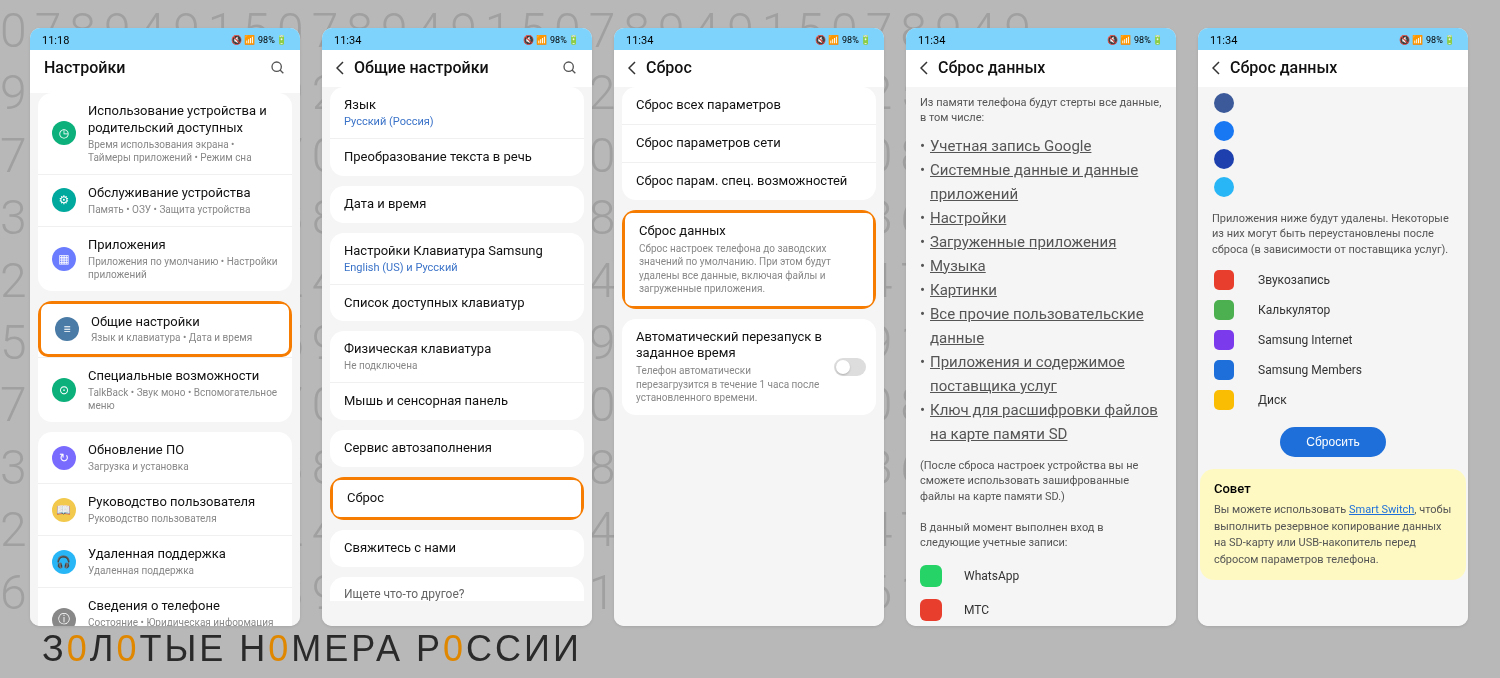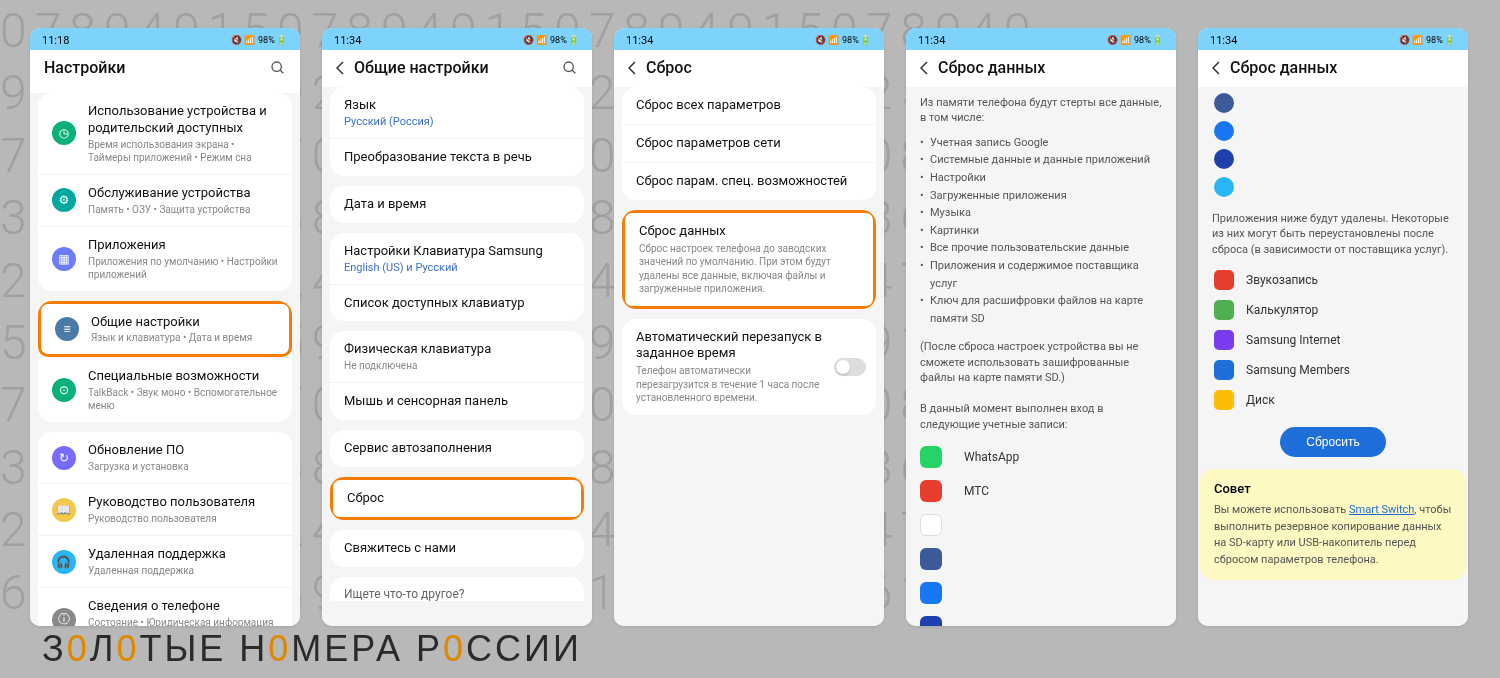--- a/index.html
+++ b/index.html
@@ -114,40 +114,40 @@
     width: 14px;
     height: 14px;
     background: #fff;
     border-radius: 50%;
     top: 2px;
     left: 2px;
     box-shadow: 0 1px 2px rgba(0,0,0,0.2);
   }
   .intro-text { font-size: 11px; color: #555; padding: 8px 12px; line-height: 1.4; }
   .bullet-list { padding: 0 12px 8px 22px; }
-  .bullet { font-size: 11px; color: #555; line-height: 1.6; position: relative; }
+  .bullet { font-size: 15px; color: #555; line-height: 1.6; position: relative; text-decoration: underline; }
   .bullet::before { content: '•'; position: absolute; left: -10px; }
   .paren { font-size: 11px; color: #555; padding: 4px 12px 8px 12px; line-height: 1.4; }
   .account-row {
     display: flex;
     align-items: center;
     gap: 22px;
     padding: 6px 12px;
   }
   .account-icon {
     width: 22px;
     height: 22px;
     border-radius: 6px;
     flex-shrink: 0;
   }
   .account-label { font-size: 12px; color: #333; }
   .app-row {
     display: flex;
     align-items: center;
-    gap: 12px;
+    gap: 24px;
     padding: 5px 14px;
   }
   .app-icon {
     width: 20px;
     height: 20px;
     border-radius: 5px;
     flex-shrink: 0;
   }
   .app-label { font-size: 12px; color: #333; }
   .primary-btn {

